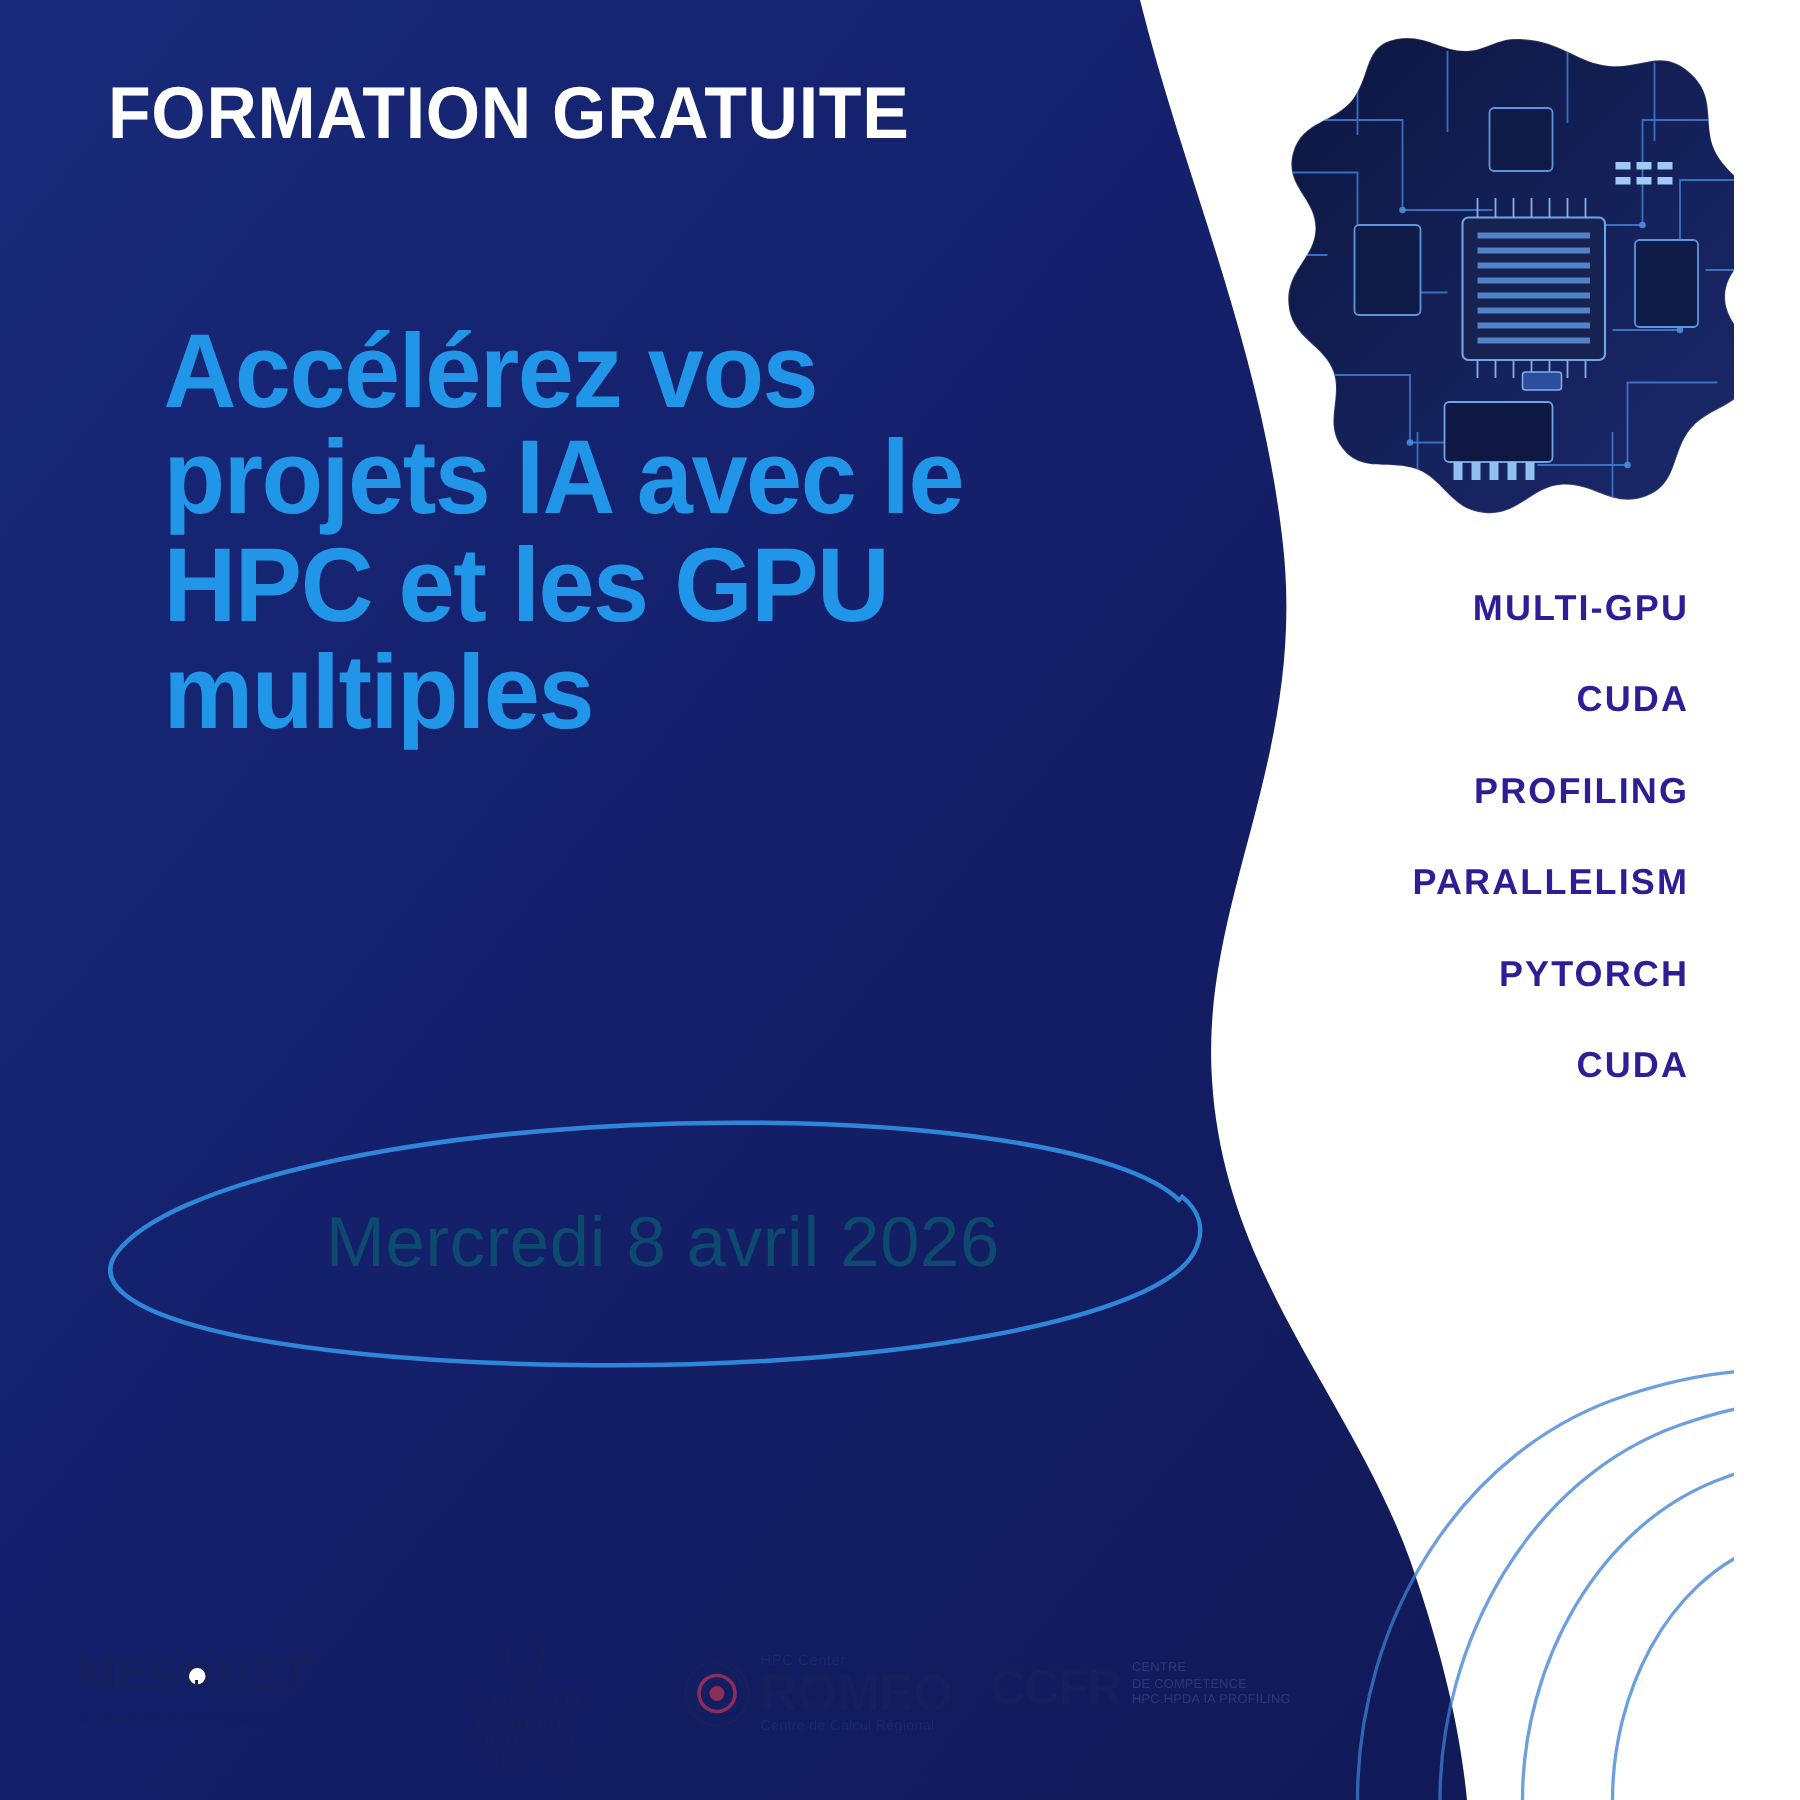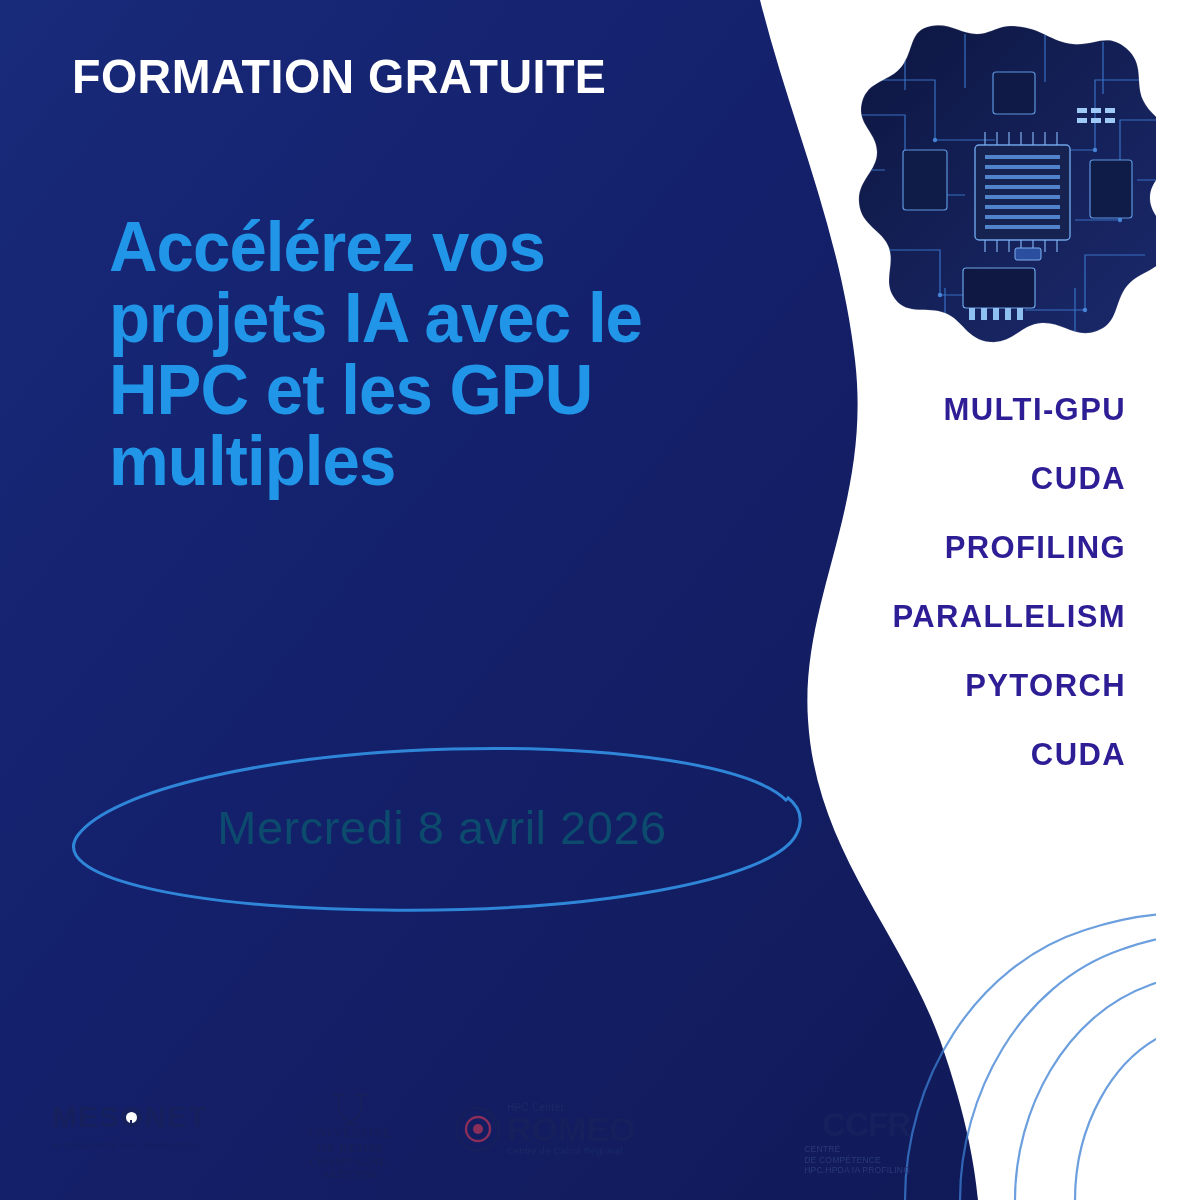--- a/index.html
+++ b/index.html
@@ -112,21 +112,21 @@
   
   .keywords {
     position: absolute;
     right: 30px;
     top: 375px;
     width: 430px;
     text-align: right;
     color: #2b1a8c;
   }
   .keyword {
-    font-size: 31px;
+    font-size: 24px;
     font-weight: bold;
     letter-spacing: 1.4px;
     padding: 16.5px 0;
     color: #2e1e96;
   }
 
   
   .footer {
     position: absolute;
     left: 0;
@@ -187,21 +187,21 @@
   
   .logo-romeo { left: 455px; top: 14px; width: 185px; }
   .romeo-row { display: flex; align-items: center; }
   .romeo-text { margin-left: 6px; }
   .romeo-top { font-size: 10px; color: #1a2a66; letter-spacing: 0.3px; }
   .romeo-main { font-size: 34px; font-weight: bold; color: #15205c; line-height: 0.95; letter-spacing: 0px; }
   .romeo-sub { font-size: 9.5px; color: #1a2a66; letter-spacing: 0.2px; }
 
   
   .logo-ccfr { left: 660px; top: 18px; width: 250px; }
-  .ccfr-row { display: flex; align-items: flex-end; flex-direction: column; }
+  .ccfr-row { display: flex; align-items: flex-start; }
   .ccfr-main { font-size: 33px; font-weight: bold; color: #15205c; letter-spacing: -1px; }
   .ccfr-main .fr { color: #15205c; }
   .ccfr-lines { margin-left: 7px; line-height: 1.25; }
   .ccfr-l { font-size: 8.5px; color: #2a3a78; letter-spacing: 0.2px; }
 </style>
 </head>
 <body>
 
 <div id="poster">
 

